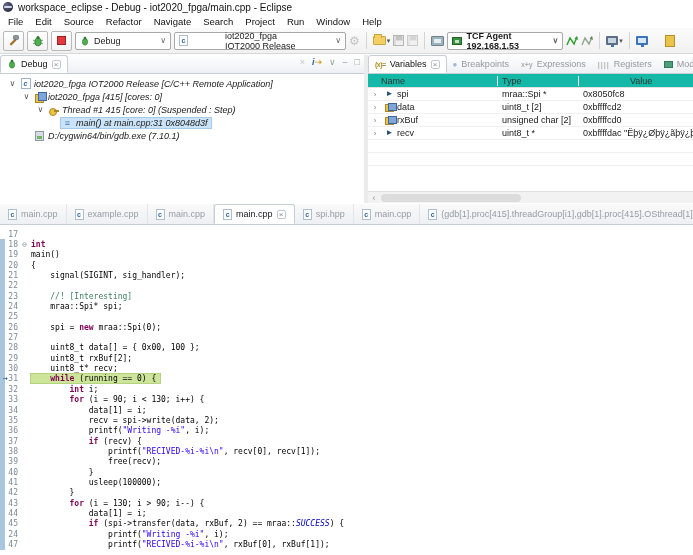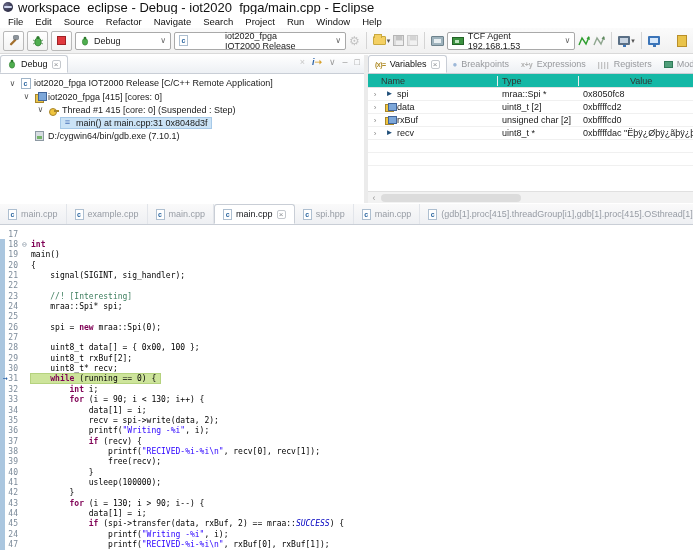--- a/index.html
+++ b/index.html
@@ -8,21 +8,21 @@
             font-family:"Liberation Sans",sans-serif; font-size:9px; color:#1a1a1a; }
 
   
   .titlebar { position:absolute; top:0; left:0; right:0; height:14px; background:#fff;
               display:flex; align-items:center; padding-left:3px; gap:5px; }
   .eclipse-logo { width:10px; height:10px; border-radius:50%;
                   background:radial-gradient(circle at 35% 35%, #6a6a8a 0%, #2c2c44 70%);
                   position:relative; flex:0 0 auto; }
   .eclipse-logo::after { content:""; position:absolute; left:1px; right:1px; top:4px; height:2px;
                          background:#cfd6ee; border-radius:1px; }
-  .title-text { font-size:13px; color:#111; white-space:nowrap; }
+  .title-text { font-size:10px; color:#111; white-space:nowrap; }
 
   
   .menubar { position:absolute; top:14px; left:0; right:0; height:14px; background:#fff;
              display:flex; align-items:center; padding-left:4px; }
   .menu-item { padding:1px 8px 1px 4px; font-size:9.5px; color:#111; cursor:default; }
 
   
   .toolbar { position:absolute; top:28px; left:0; right:0; height:26px;
              background:linear-gradient(#fbfbfb,#f1f1f1); border-bottom:1px solid #d9d9d9;
              display:flex; align-items:center; padding-left:3px; gap:3px; }
@@ -63,21 +63,21 @@
   .vtab .closebox { font-size:8px; color:#8b8f94; border:1px solid #c4c8cd; border-radius:2px;
                     width:9px; height:9px; line-height:7px; text-align:center; }
   .view-toolbar { position:absolute; right:4px; top:2px; display:flex; align-items:center; gap:7px; }
   .vt-ico { font-size:9px; color:#9b9b9b; }
 
   
   .debug-content { height:128px; background:#fff; padding-top:3px; overflow:hidden; }
   .tree-row { height:13px; display:flex; align-items:center; font-size:9px; white-space:nowrap; }
   .tr-chev { width:13px; text-align:center; color:#555; font-size:8px; flex:0 0 auto; }
   .tr-ico { width:13px; display:flex; justify-content:center; flex:0 0 auto; }
-  .selwrap { display:flex; align-items:flex-start; gap:2px; padding:0 3px 0 0; }
+  .selwrap { display:flex; align-items:flex-end; gap:2px; padding:0 3px 0 0;font-style:italic; }
   .selwrap.sel { background:#cbe3f6; outline:1px solid #a6c9e8; }
   .ico-capp { width:10px; height:11px; background:#fff; border:1px solid #9fb4c8; font-size:7px; font-weight:bold;
               color:#2b66a0; display:flex; align-items:center; justify-content:center; }
   .ico-process { width:10px; height:10px; position:relative; }
   .ico-process::before { content:""; position:absolute; left:0; top:2px; width:7px; height:7px; background:#e8c44c; border:1px solid #a8862c; }
   .ico-process::after { content:""; position:absolute; left:3px; top:0px; width:7px; height:7px; background:#7da7d9; border:1px solid #41659a; }
   .ico-thread { width:10px; height:10px; position:relative; }
   .ico-thread::before { content:""; position:absolute; left:0; top:3px; width:6px; height:6px; border-radius:50%;
                         background:#f0c53e; border:1px solid #a8862c; }
   .ico-thread::after { content:""; position:absolute; left:5px; top:5px; width:5px; height:2px; background:#a8862c; }
@@ -205,21 +205,21 @@
     <span class="gear">⚙</span>
     <div class="tsep"></div>
     <span style="display:flex;align-items:center;">
       <span class="folder-ico"></span>
       <span class="ddarrow">▾</span>
     </span>
     <span class="floppy"></span>
     <span class="floppy" style="opacity:.65"></span>
     <div class="tsep"></div>
     <span class="chip"></span>
-    <div class="combo" style="width:128px;">
+    <div class="combo" style="width:116px;font-weight:bold;">
       <span class="board"></span>
       <span>TCF Agent 192.168.1.53</span>
       <span class="chev">∨</span>
     </div>
     <span>
       <svg width="12" height="12" viewBox="0 0 12 12">
         <polyline points="1,10 4,3 8,9 11,2" fill="none" stroke="#2f9e2f" stroke-width="1.4"></polyline>
         <polygon points="11,1 12,5 8.5,3.5" fill="#2f9e2f"></polygon>
       </svg>
     </span>

